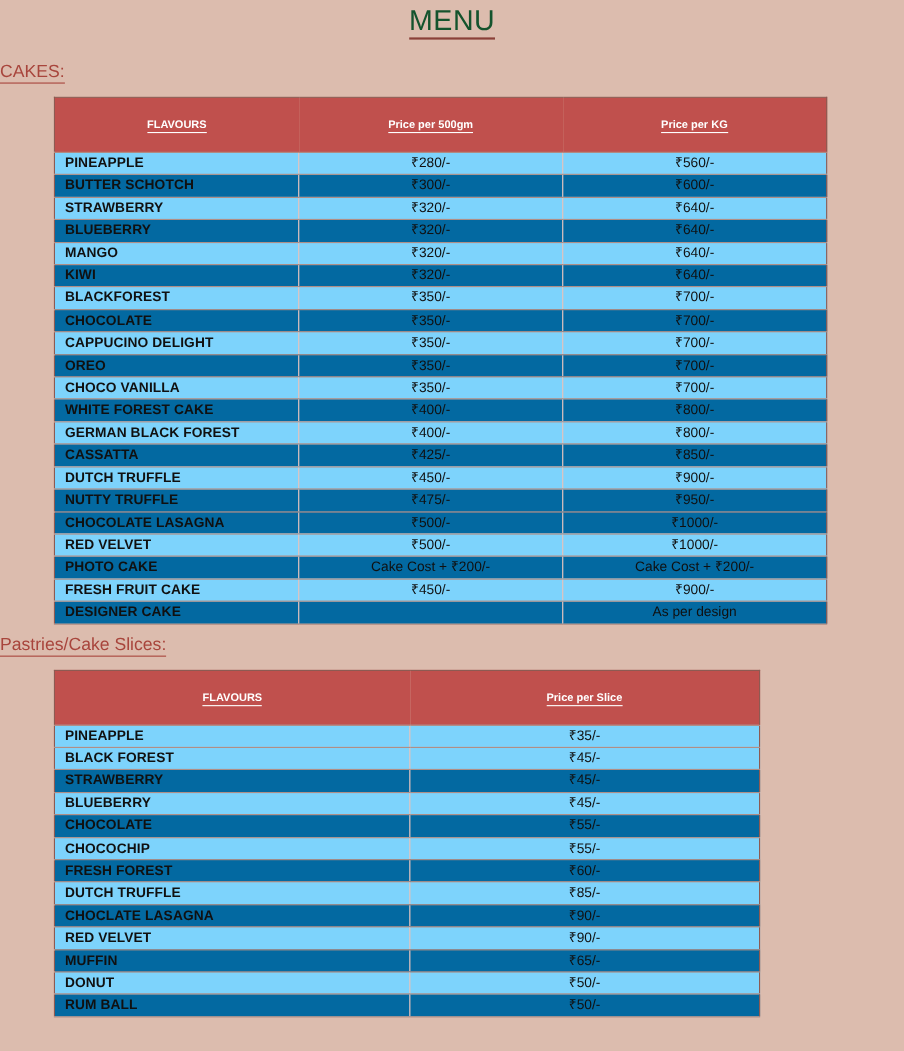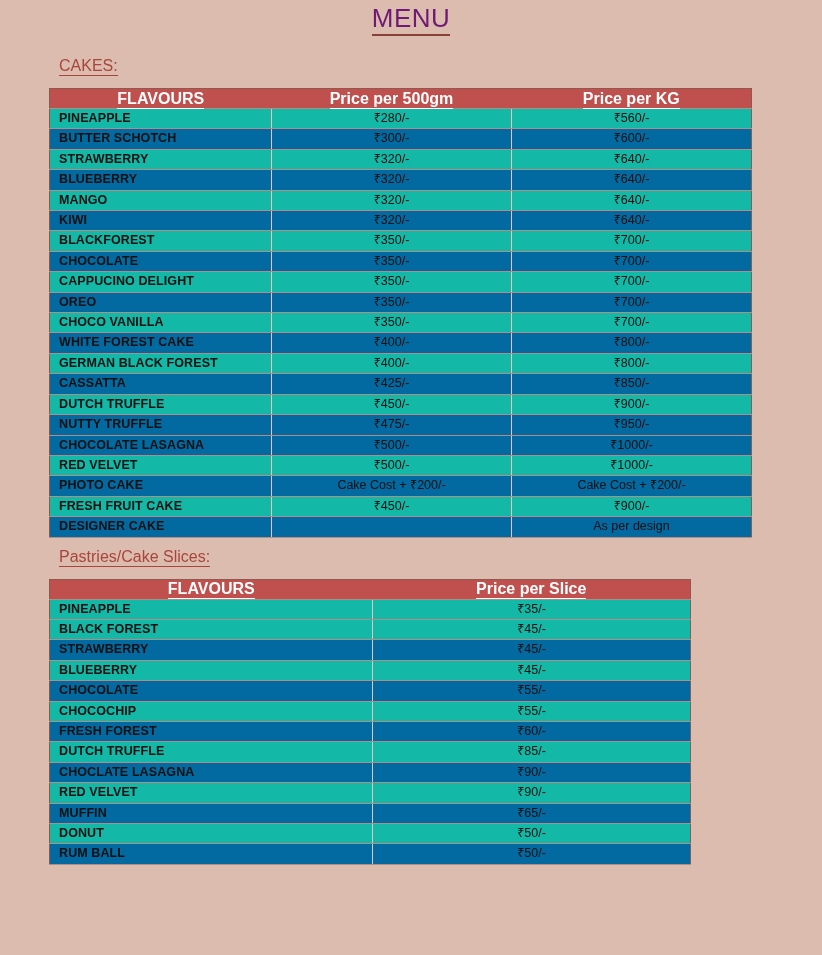--- a/index.html
+++ b/index.html
@@ -19,38 +19,37 @@
     width: 822px;
     height: 955px;
     box-sizing: border-box;
   }
 
   
   .menu-title {
     text-align: center;
     font-size: 26px;
     font-weight: 400;
-    color: #701a75;
+    color: #14532d;
     letter-spacing: 0.5px;
     padding-top: 3px;
     margin: 0 0 0 0;
     line-height: 30px;
   }
   .menu-title span {
     border-bottom: 2px solid #8a4038;
     padding-bottom: 1px;
   }
 
   
   .section-heading {
     font-size: 16px;
     color: #a8453c;
     font-weight: 400;
     margin: 0;
-    padding-left: 59px;
     line-height: 20px;
   }
   .section-heading span {
     border-bottom: 1.5px solid #a8453c;
     padding-bottom: 1px;
   }
   #heading-cakes { margin-top: 23px; }
   #heading-pastries { margin-top: 9px; }
 
   
@@ -61,44 +60,44 @@
     font-size: 12.5px;
   }
   .tbl-wrap { padding-left: 49px; }
   #cakes-table   { width: 702px; margin-top: 12px; }
   #pastry-table  { width: 641px; margin-top: 12px; }
 
   thead th {
     background: #c0504d;
     color: #ffffff;
     font-weight: bold;
-    font-size: 16px;
+    font-size: 10px;
     height: 19px;
-    padding: 0;
+    padding: 15px;
     text-align: center;
     border: none;
     vertical-align: middle;
   }
   thead th span {
     border-bottom: 1.2px solid #ffffff;
     padding-bottom: 1px;
   }
 
   tbody td {
     height: 19.4px;
     padding: 0 0 0 0;
     border-top: 1px solid #b08e86;
     border-bottom: 1px solid #b08e86;
     border-left: none;
     border-right: none;
     vertical-align: middle;
     color: #101010;
     line-height: 19.4px;
   }
-  tbody tr.odd td { background: #14b8a6; }
+  tbody tr.odd td { background: #7dd3fc; }
   tbody tr.even td { background: #0369a1; }
 
   td.flavour {
     font-weight: bold;
     padding-left: 9px;
     letter-spacing: 0.1px;
   }
   td.price {
     text-align: center;
     font-weight: normal;

